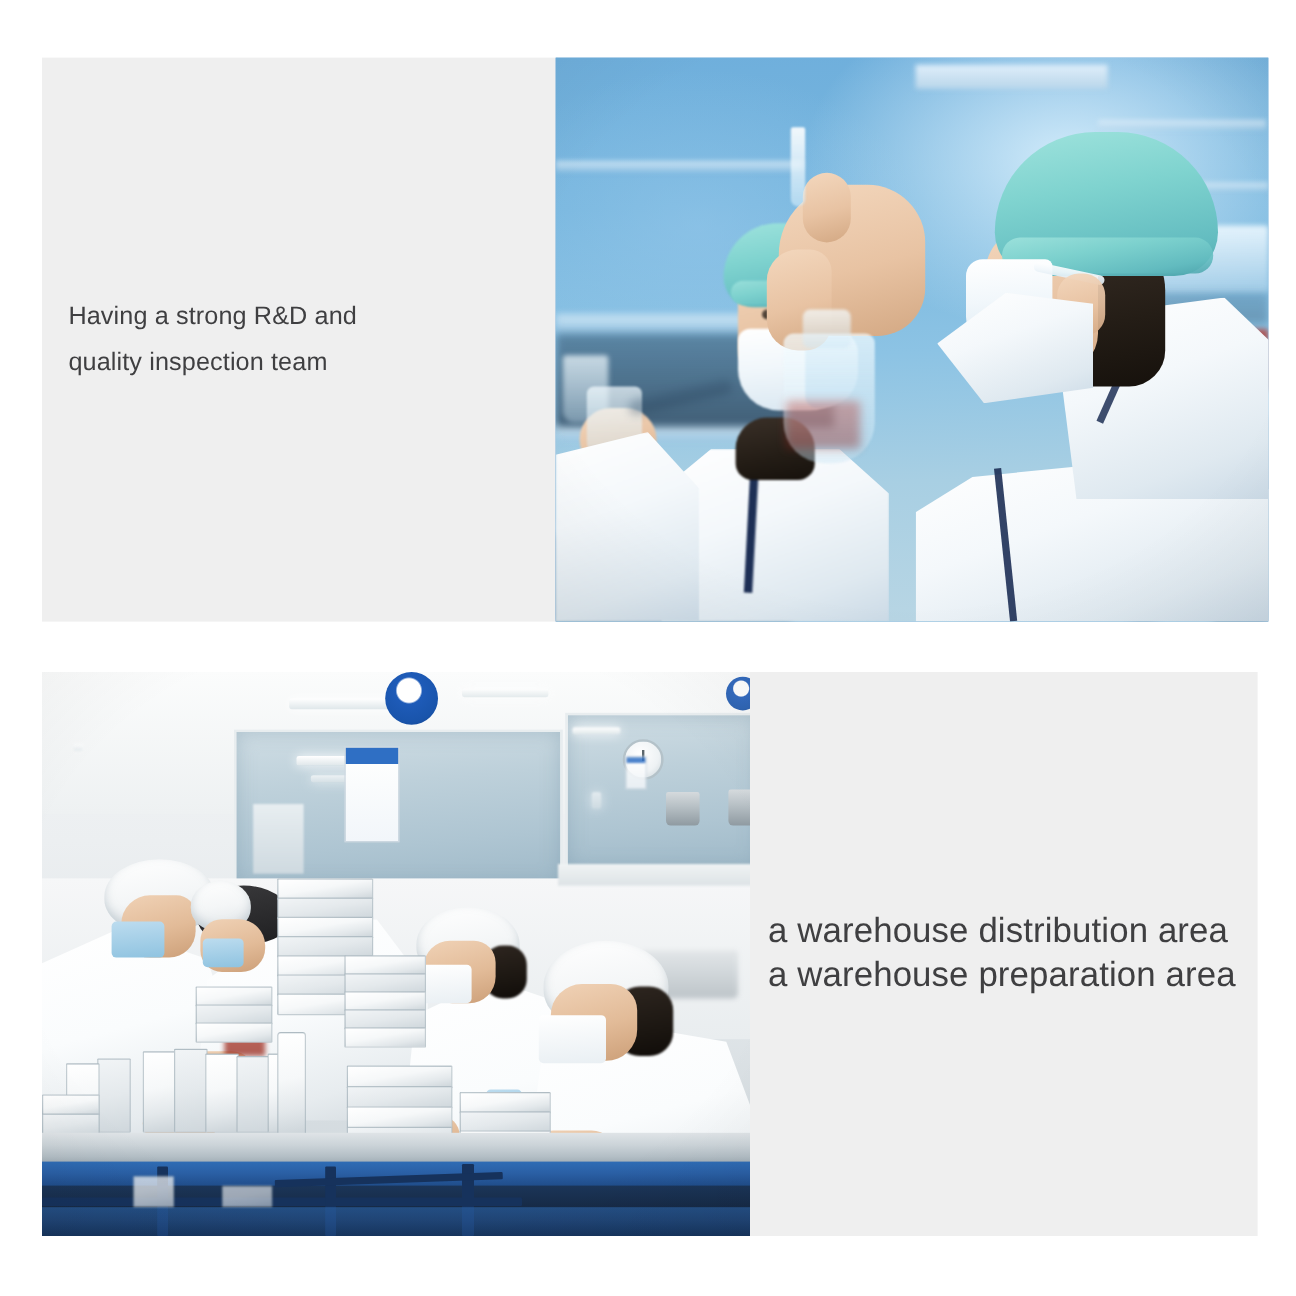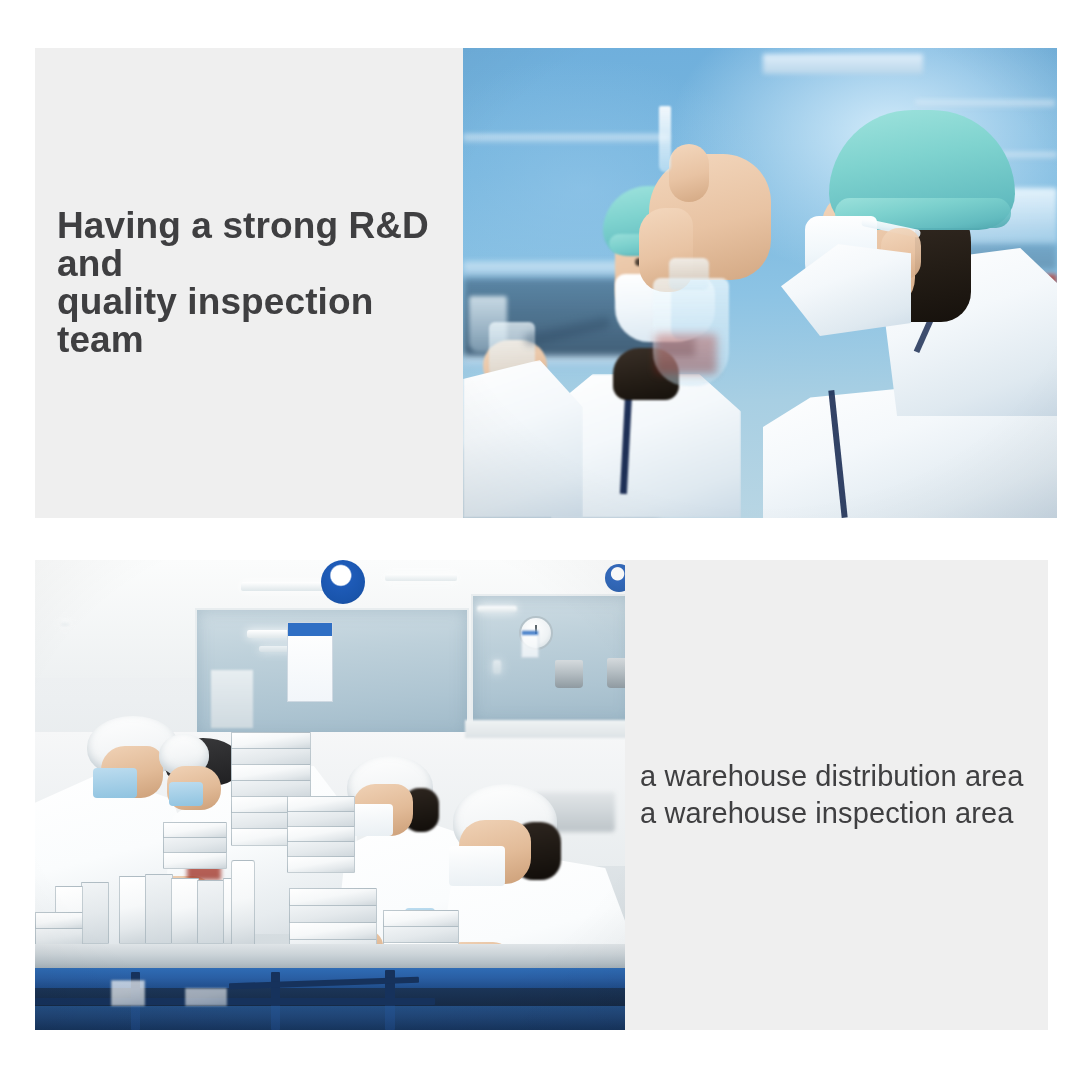--- a/index.html
+++ b/index.html
@@ -38,24 +38,24 @@
     width: 430px;
     height: 470px;
     background: #efefef;
     display: flex;
     align-items: center;
   }
   .row1-caption {
     margin-left: 22px;
     margin-right: 28px;
     color: #3f3f41;
-    font-size: 37px;
+    font-size: 21px;
     line-height: 38px;
     letter-spacing: 0.1px;
-    font-weight: 700;
+    font-weight: 400;
     white-space: pre-line;
   }
   .row1-photo {
     position: absolute;
     left: 428px;
     top: 0;
     width: 594px;
     height: 470px;
     overflow: hidden;
     background: #6ba9d6;
@@ -497,17 +497,17 @@
         <div class="wh-table-frame" style="left:0px; top:446px; width:594px; height:24px; opacity:0.55;"></div>
         <div class="box blurlite" style="left:76px; top:420px; width:32px; height:24px; opacity:0.7;"></div>
         <div class="box blurlite" style="left:150px; top:428px; width:40px; height:16px; opacity:0.6;"></div>
 
         <div class="vignette"></div>
       </div>
     </div>
 
     <div class="row2-panel">
       <div class="row2-caption">a warehouse distribution area
-a warehouse inspection area</div>
+a warehouse preparation area</div>
     </div>
   </div>
 
 </div>
 
 </body></html>

